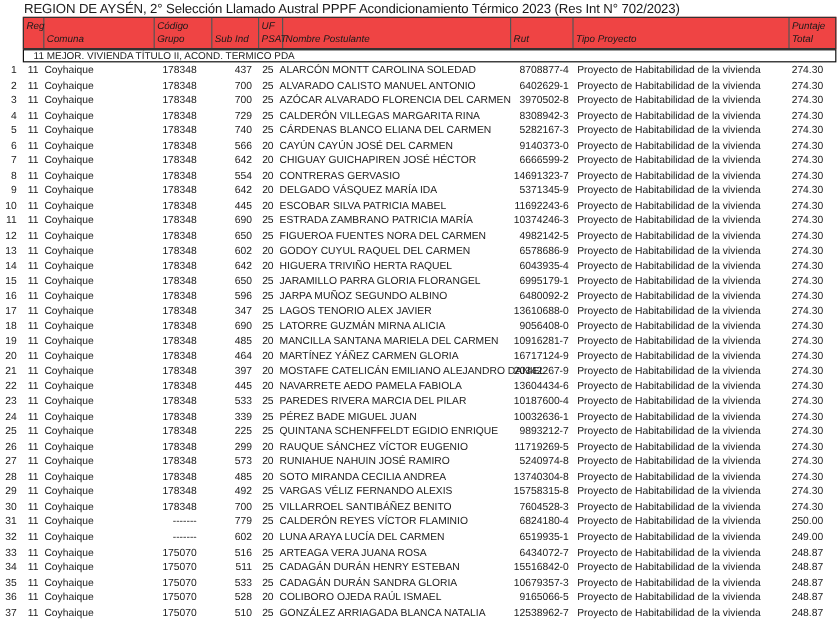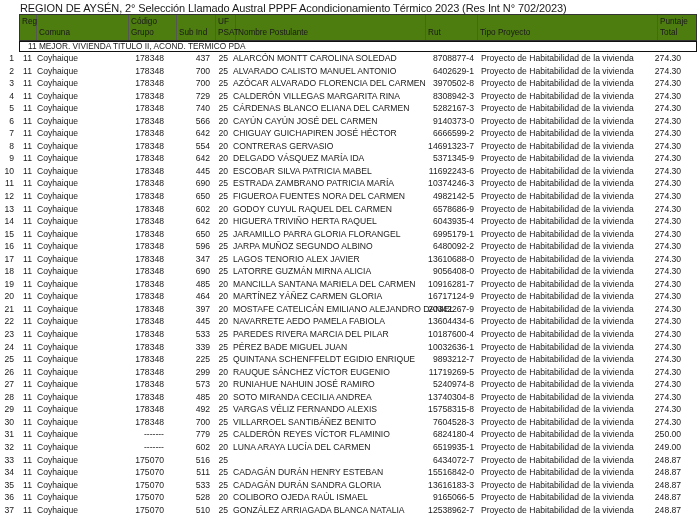--- a/index.html
+++ b/index.html
@@ -7,21 +7,21 @@
     width: 700px; height: 520px; overflow: hidden; position: relative;
     font-family: "Liberation Sans", "DejaVu Sans", sans-serif;
     color: #1a1a1a; font-size: 8.6px;
   }
   .doc-title {
     position: absolute; left: 20px; top: 2px; white-space: nowrap;
     font-size: 11px; letter-spacing: -0.1px;
   }
   .hdr {
     position: absolute; left: 19px; top: 14px; width: 678px; height: 27px;
-    border: 1px solid #333; box-sizing: border-box; background: #4d7c0f;
+    border: 1px solid #333; box-sizing: border-box; background: #ef4444; font-style: italic;
   }
   .hdr .col {
     position: absolute; top: 0; height: 25px; border-right: 1px solid #555;
     box-sizing: border-box; padding-left: 2px;
   }
   .hdr .col span { display: block; line-height: 10px; font-size: 8.2px; white-space: nowrap; }
   .hdr .l1 { position: absolute; top: 2px; left: 2px; }
   .hdr .l2 { position: absolute; top: 13px; left: 2px; }
   .section {
     position: absolute; left: 19px; top: 41px; width: 678px; height: 11px;
@@ -33,21 +33,21 @@
   .row span { position: absolute; top: 0; }
   .c-idx { left: 0; width: 14px; text-align: right; }
   .c-reg { left: 20px; width: 12px; text-align: right; }
   .c-com { left: 37px; }
   .c-cod { left: 112px; width: 52px; text-align: right; }
   .c-sub { left: 180px; width: 30px; text-align: right; }
   .c-uf  { left: 216px; width: 12px; text-align: right; }
   .c-nom { left: 233px; }
   .c-rut { left: 408px; width: 66px; text-align: right; }
   .c-tip { left: 481px; }
-  .c-pun { left: 650px; width: 36px; text-align: center; }
+  .c-pun { left: 650px; width: 36px; text-align: right; }
 </style>
 </head>
 <body>
 
 <div class="doc-title">REGION DE AYSÉN,  2° Selección Llamado Austral PPPF Acondicionamiento Térmico 2023 (Res Int N° 702/2023)</div>
 
 <div class="hdr">
   <div class="col" style="left:0;width:17px;">
     <span class="l1">Reg</span>
   </div>
@@ -468,20 +468,21 @@
       <span class="c-tip">Proyecto de Habitabilidad de la vivienda</span>
       <span class="c-pun">249.00</span>
     </div>
     <div class="row">
       <span class="c-idx">33</span>
       <span class="c-reg">11</span>
       <span class="c-com">Coyhaique</span>
       <span class="c-cod">175070</span>
       <span class="c-sub">516</span>
       <span class="c-uf">25</span>
+      <span class="c-nom">ARTEAGA VERA JUANA ROSA</span>
       <span class="c-rut">6434072-7</span>
       <span class="c-tip">Proyecto de Habitabilidad de la vivienda</span>
       <span class="c-pun">248.87</span>
     </div>
     <div class="row">
       <span class="c-idx">34</span>
       <span class="c-reg">11</span>
       <span class="c-com">Coyhaique</span>
       <span class="c-cod">175070</span>
       <span class="c-sub">511</span>
@@ -492,21 +493,21 @@
       <span class="c-pun">248.87</span>
     </div>
     <div class="row">
       <span class="c-idx">35</span>
       <span class="c-reg">11</span>
       <span class="c-com">Coyhaique</span>
       <span class="c-cod">175070</span>
       <span class="c-sub">533</span>
       <span class="c-uf">25</span>
       <span class="c-nom">CADAGÁN DURÁN SANDRA GLORIA</span>
-      <span class="c-rut">13616183-3</span>
+      <span class="c-rut">10679357-3</span>
       <span class="c-tip">Proyecto de Habitabilidad de la vivienda</span>
       <span class="c-pun">248.87</span>
     </div>
     <div class="row">
       <span class="c-idx">36</span>
       <span class="c-reg">11</span>
       <span class="c-com">Coyhaique</span>
       <span class="c-cod">175070</span>
       <span class="c-sub">528</span>
       <span class="c-uf">20</span>

